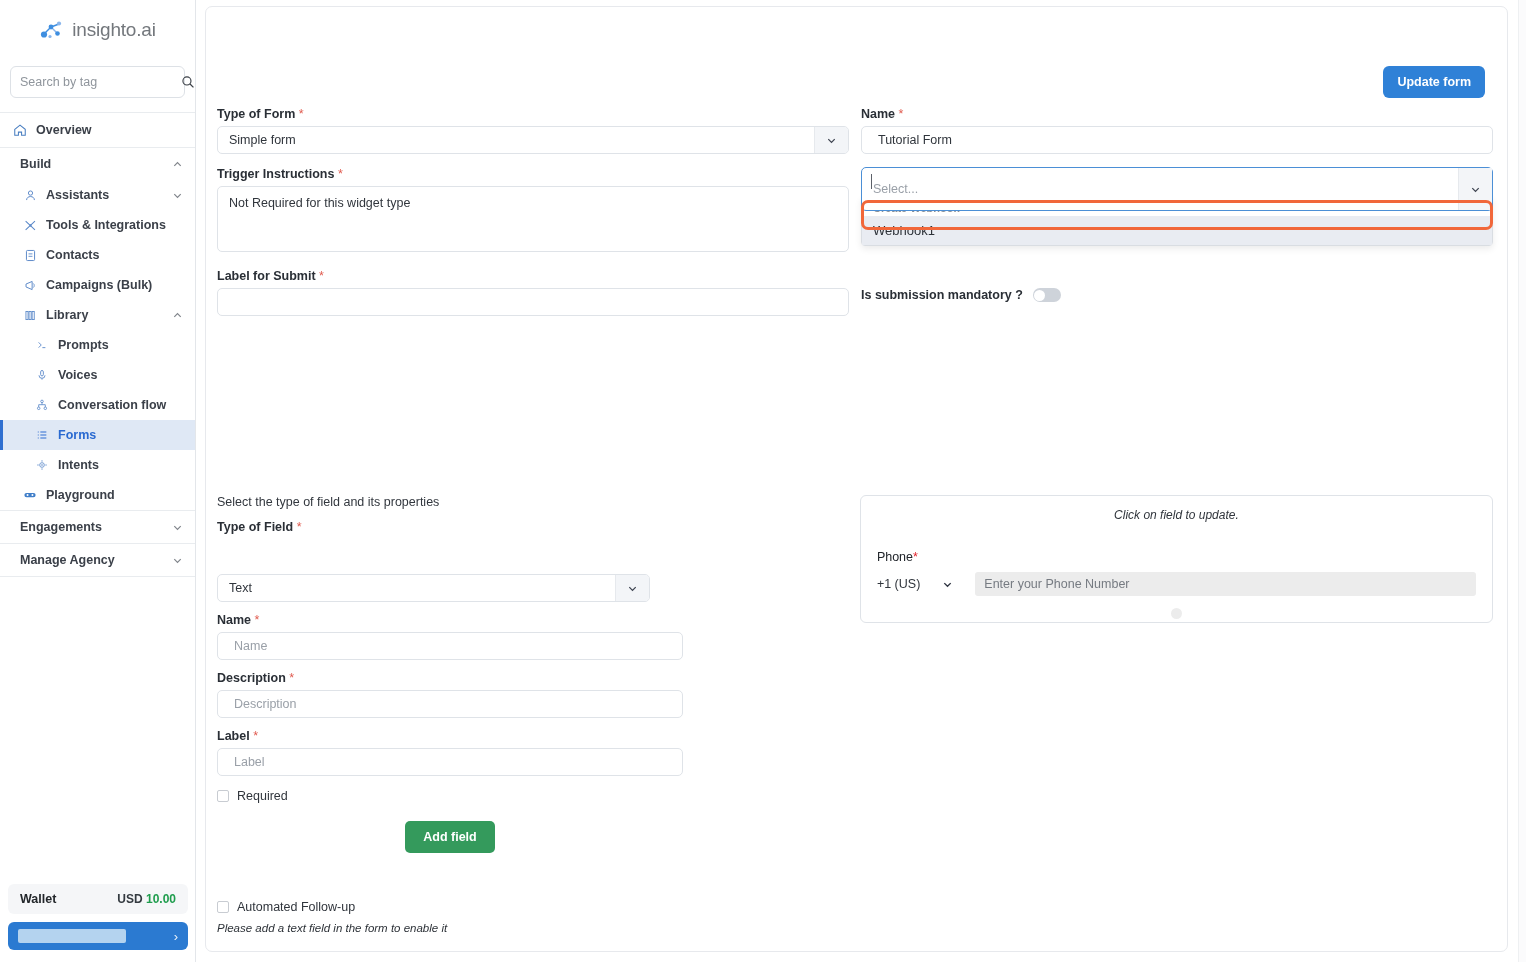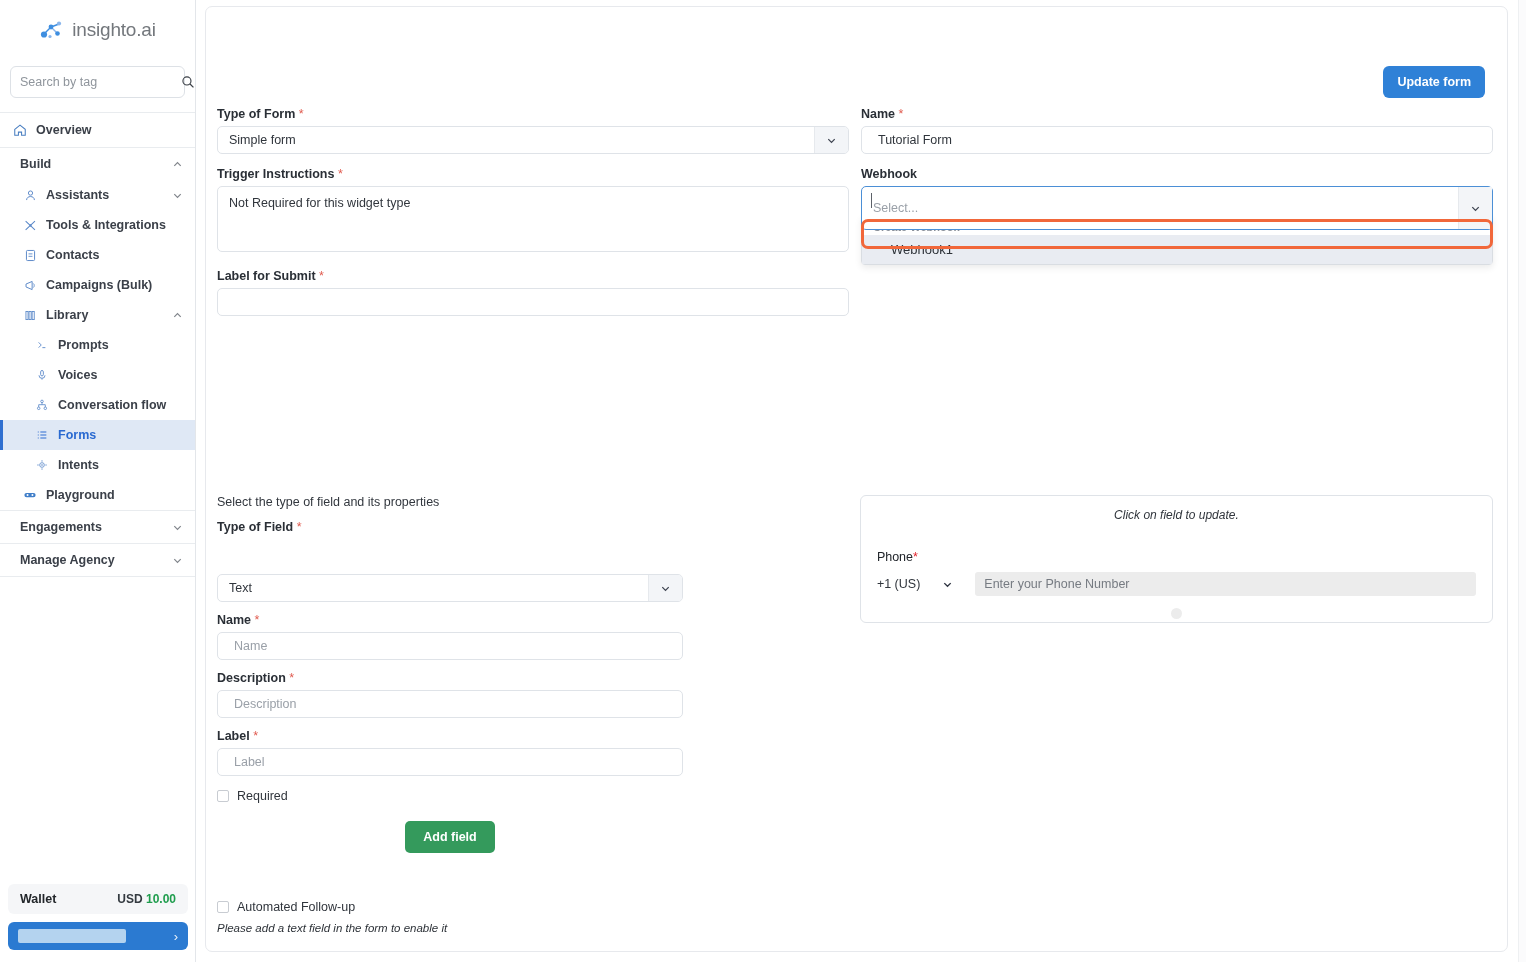--- a/index.html
+++ b/index.html
@@ -159,40 +159,40 @@
   .caret-cursor {
     position: absolute; left: 9px; top: 6px; width: 1px; height: 15px; background: #5c6169;
   }
   .combo-menu {
     position: absolute; left: 0; right: 0; top: 29px;
     background: #fff; border: 1px solid #d9dde2; border-radius: 4px;
     box-shadow: 0 3px 7px rgba(0,0,0,.08); z-index: 2; padding-top: 2px;
   }
   .menu-group { font-size: 11px; color: #8a9099; padding: 3px 11px 2px 11px; font-weight:bold; }
   .menu-item {
-    font-size: 13px; color: #2d3238; padding: 7px 29px; background: #e9ecf2;
+    font-size: 13px; color: #2d3238; padding: 7px 11px; background: #e9ecf2;
   }
   .menu-highlight {
     position: absolute; left: 0; right: 0; top: 33px; height: 30px;
     border: 3px solid #f1673a; border-radius: 7px; z-index: 5; pointer-events: none;
   }
 
   .toggle-row { display: flex; align-items: center; gap: 10px; margin-top: 77px; }
   .toggle-row .t-label { font-size: 12.5px; font-weight: bold; color: #2a2f36; }
   .toggle {
     width: 28px; height: 14px; border-radius: 8px; background: #ced3da; position: relative; cursor: pointer;
   }
   .toggle .knob { position:absolute; left: 1.5px; top: 1.5px; width: 11px; height: 11px; border-radius: 50%; background: #fff; }
 
   
   .lower { position: absolute; left: 11px; right: 14px; top: 488px; display: flex; gap: 12px; }
   .lower-left { width: 636px; }
   .hint { font-size: 12.5px; color: #32373e; margin-bottom: 11px; }
   .sm-field { width: 466px; }
-  .sm-sel { width: 466px; margin-top: 40px; }
+  .sm-sel { width: 433px; margin-top: 40px; }
   .mini-gap { height: 11px; }
 
   .chk-row { display: flex; align-items: center; gap: 8px; margin-top: 13px; }
   .chk { width: 12px; height: 12px; border: 1px solid #c8ccd2; border-radius: 2px; background: #fff; cursor: pointer; }
   .chk-label { font-size: 12.5px; color: #30353c; }
 
   .addfield-wrap { display: flex; justify-content: center; width: 466px; margin-top: 18px; }
   .addfield {
     background: #349a5c; color: #fff; border: none; border-radius: 5px;
     font-size: 12.5px; font-weight: bold; padding: 9px 18px; cursor: pointer;
@@ -496,21 +496,20 @@
 
           <div class="col" style="position:relative;">
             <label class="fld-label">
               <span>Name</span>
               <span class="req">*</span>
             </label>
             <input class="txt-input" value="Tutorial Form" style="">
 
             <div class="gap"></div>
 
-            <label class="fld-label">Webhook</label>
 
             <div style="position:relative;">
               <div class="combo">
                 <span class="val">
                   <span class="caret-cursor"></span>
                   <span>Select...</span>
                 </span>
                 <span class="caret-box">
                   <svg viewBox="0 0 12 12" width="11" height="11">
                       <path d="M2.5 4.5 6 8l3.5-3.5" fill="none" stroke="#3d4350" stroke-width="1.4"></path>
@@ -518,20 +517,26 @@
                 </span>
               </div>
 
               <div class="combo-menu">
                 <div class="menu-group">Create Webhook</div>
                 <div class="menu-item">Webhook1</div>
               </div>
               <div class="menu-highlight"></div>
             </div>
 
+            <div class="toggle-row">
+              <span class="t-label">Is submission mandatory ?</span>
+              <span class="toggle">
+                <span class="knob"></span>
+              </span>
+            </div>
           </div>
 
         </div>
       </div>
 
       <div class="lower">
 
         <div class="lower-left">
           <div class="hint">Select the type of field and its properties</div>
 

